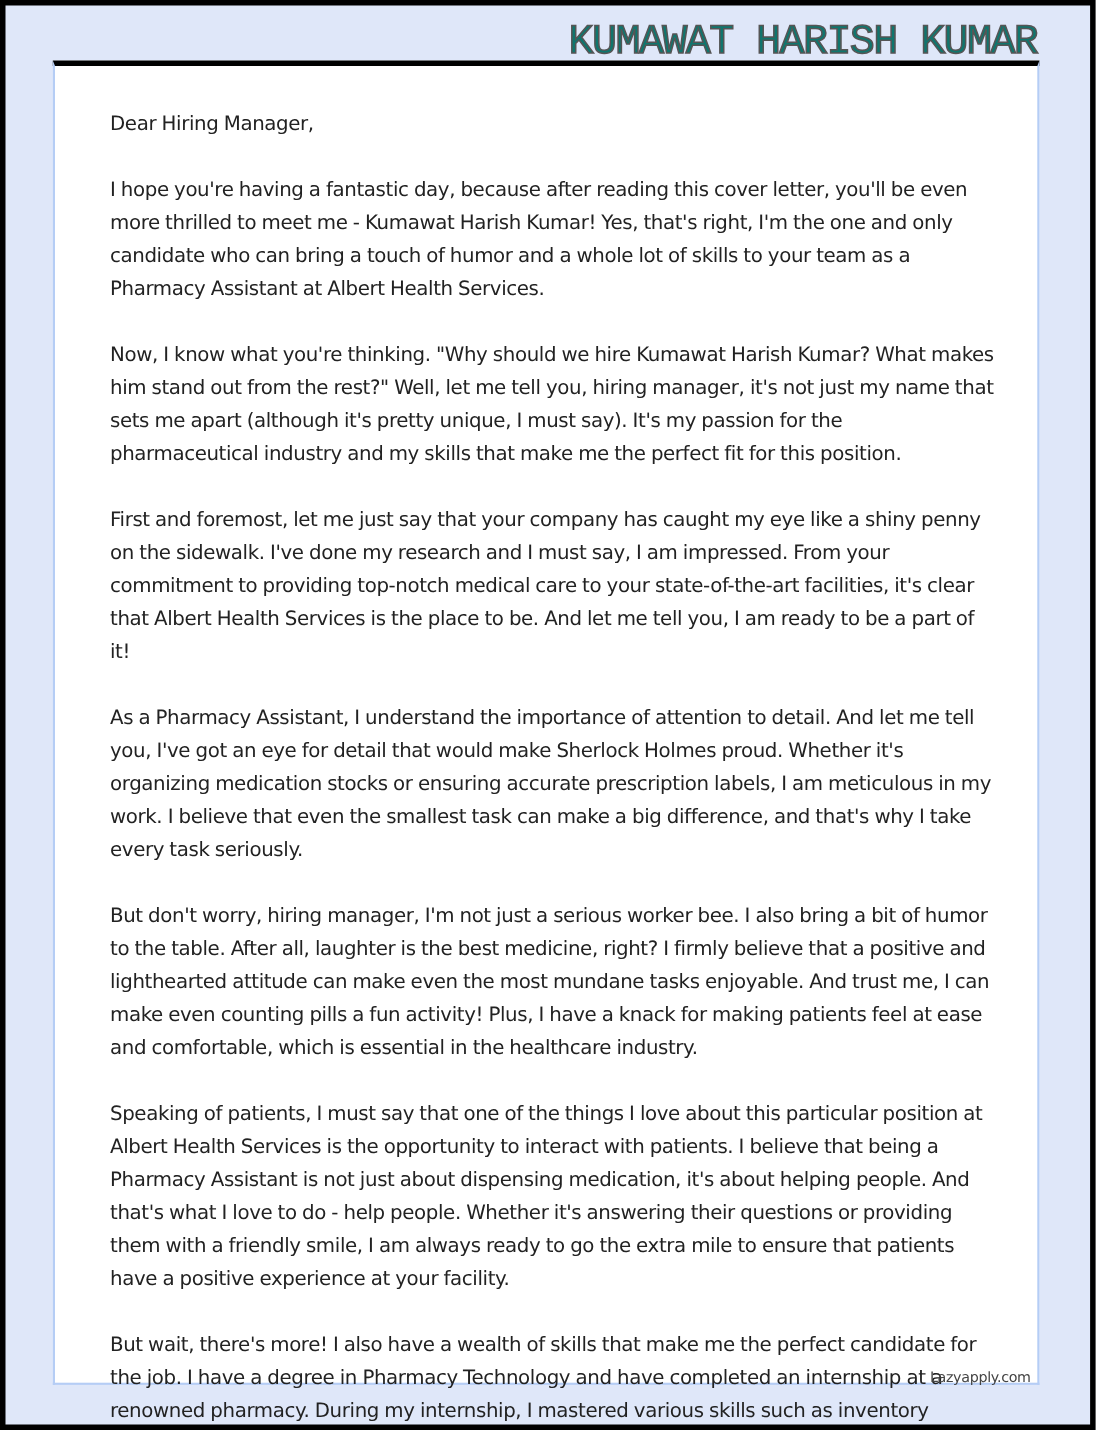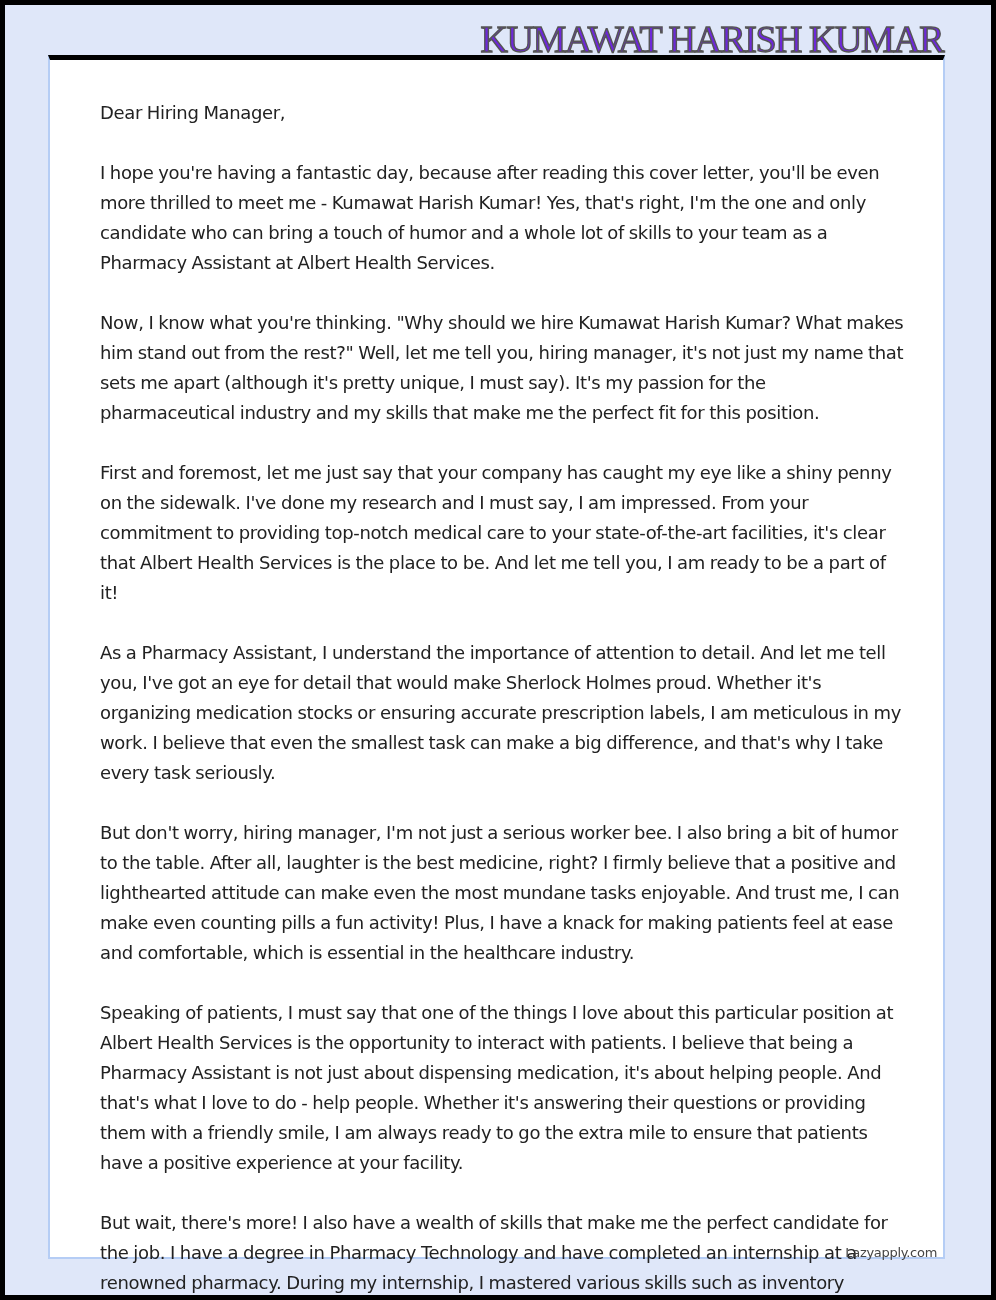--- a/index.html
+++ b/index.html
@@ -19,24 +19,24 @@
       top: 5px;
       width: 986px;
       height: 1290px;
       background: #dfe7f9;
       overflow: hidden;
     }
     .name-header {
       position: absolute;
       right: 48px;
       top: 12px;
-      font-family: Liberation Serif, serif;
+      font-family: Liberation Mono, monospace;
       font-size: 38px;
       letter-spacing: -1.5px;
-      color: #6d28d9;
+      color: #0f766e;
       -webkit-text-stroke: 1.4px #555555;
       white-space: nowrap;
       line-height: 44px;
     }
     .card {
       position: absolute;
       left: 43px;
       top: 50px;
       width: 897px;
       height: 1204px;

